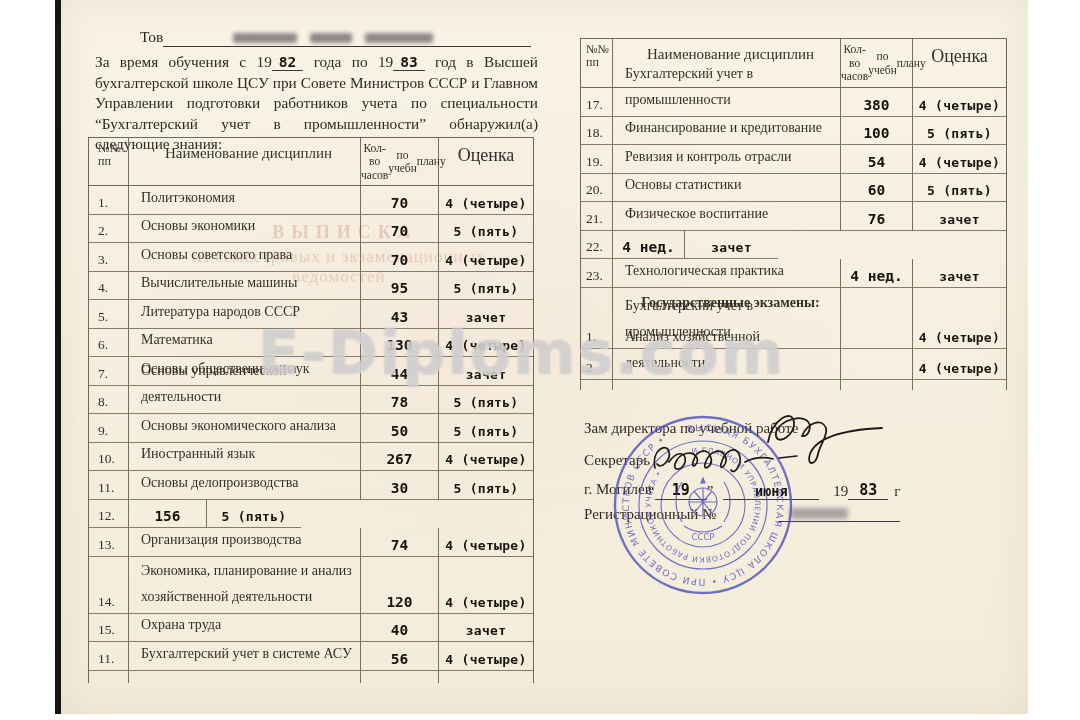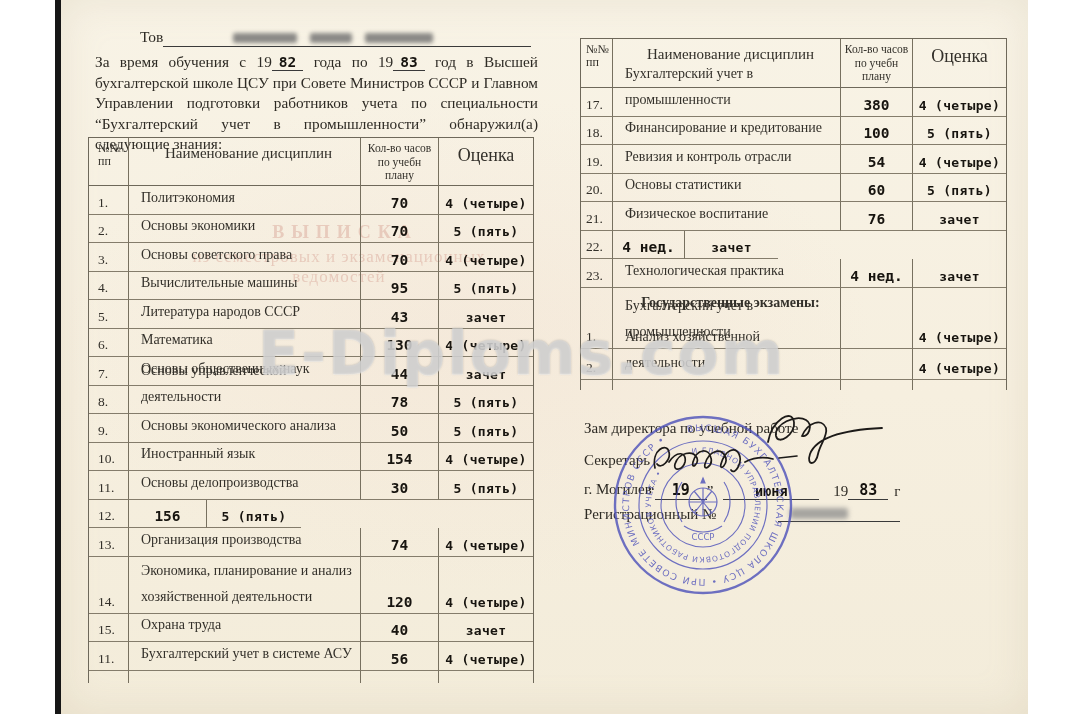--- a/index.html
+++ b/index.html
@@ -55,21 +55,21 @@
   .lt .tr.stub{height:12px;}
   .rt .tr{height:28.5px;}
   .rt .tr.head{height:49px;}
   .rt .tr.examtitle{height:30px;}
   .rt .tr.examrow{height:31px;}
   .rt .tr.stub{height:10px;}
 
   .head .c{align-items:flex-start;border-bottom:1px solid #6e685a;}
   .head .c-num{flex-direction:column;padding-top:4px;font-size:12px;line-height:13px;}
   .head .c-name{justify-content:flex-start;align-items:center;padding-top:7px;font-size:15px;}
-  .head .c-hrs{flex-direction:column;align-items:center;justify-content:flex-start;
+  .head .c-hrs{flex-direction:row;align-items:center;justify-content:flex-start;
                padding-top:4px;font-size:11.5px;line-height:13.5px;text-align:center;}
   .head .c-grd{align-items:flex-start;padding-top:7px;font-size:18px;}
 
   .nob .c{border-bottom:none;}
   .examtitle .c{border-bottom:none;}
   .examtitle .c-name{align-items:center;justify-content:center;font-weight:700;font-size:14px;padding-bottom:0;}
 
   .namev{display:block;line-height:26px;}
   .hrs-v,.grd-v{font-family:"DejaVu Sans Mono",monospace;font-weight:700;color:#17140f;}
   .hrs-v{font-size:14.5px;}
@@ -285,21 +285,21 @@
 
         <div class="tr">
           <div class="c c-num">
             <span>10.</span>
           </div>
           <div class="c c-name">
             <span class="namev">Иностранный язык</span>
             <span class="namev"></span>
           </div>
           <div class="c c-hrs">
-            <span class="hrs-v">154</span>
+            <span class="hrs-v">267</span>
           </div>
           <div class="c c-grd">
             <span class="grd-v">4 (четыре)</span>
           </div>
         </div>
 
         <div class="tr">
           <div class="c c-num">
             <span>11.</span>
           </div>

